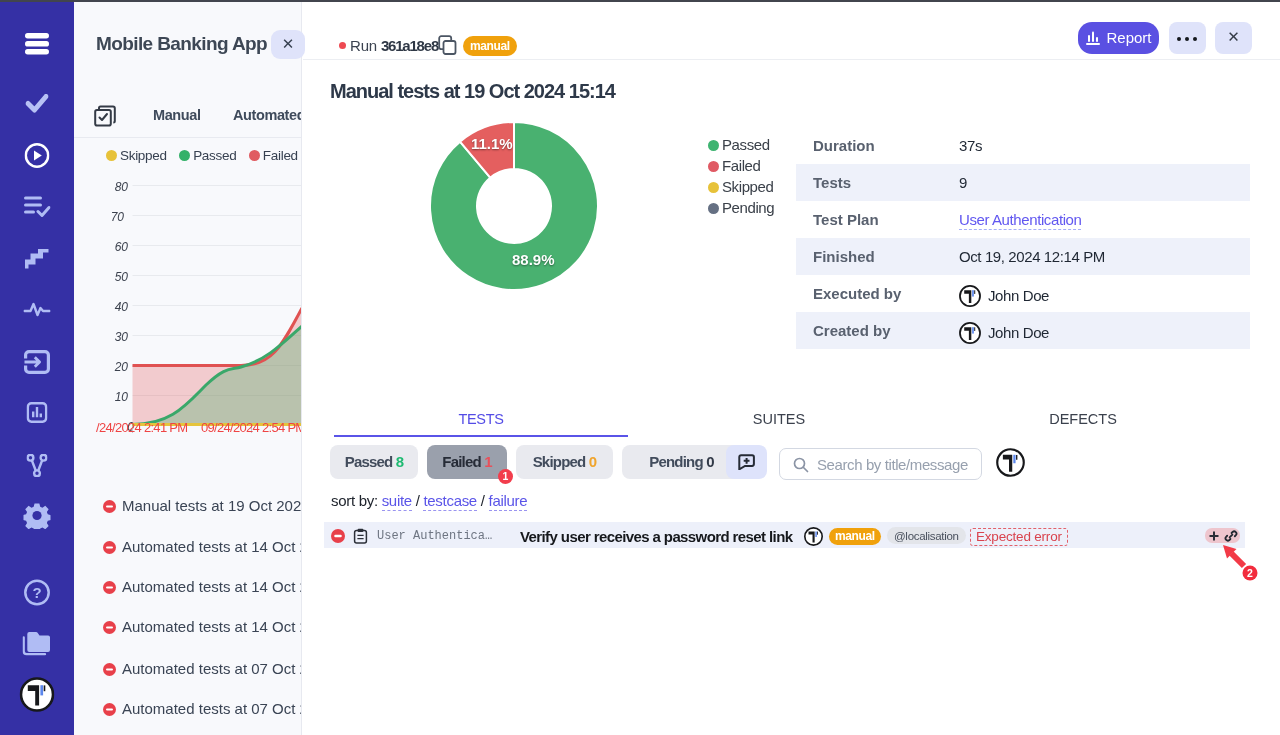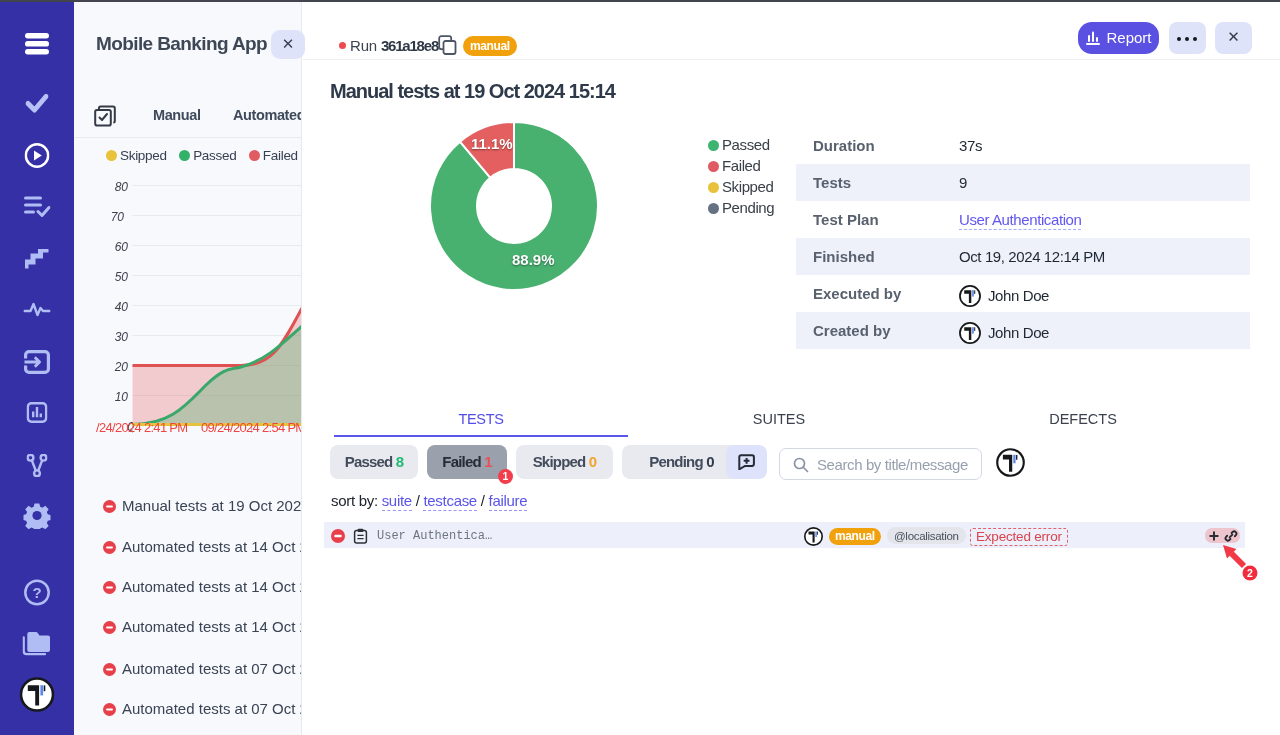--- a/index.html
+++ b/index.html
@@ -341,20 +341,21 @@
     <svg style="position:absolute; left:7px; top:7px" width="14" height="14" viewBox="0 0 13 13">
         <circle cx="6.5" cy="6.5" r="6.5" fill="#e8404a"></circle>
         <rect x="3" y="5.4" width="7" height="2.2" rx="1.1" fill="#fff"></rect>
       </svg>
     <svg style="position:absolute; left:29px; top:6px" width="15" height="16" viewBox="0 0 15 16">
       <rect x="1.6" y="2.4" width="11.8" height="12.6" rx="2" fill="none" stroke="#2b2f38" stroke-width="1.5"></rect>
       <rect x="4.6" y="0.7" width="5.8" height="3.2" rx="1" fill="#2b2f38"></rect>
       <path d="M4.4 7.4 H10.6 M4.4 10.6 H10.6" stroke="#2b2f38" stroke-width="1.3"></path>
     </svg>
     <div class="mono" style="position:absolute; left:53px; top:7px; font-size:12px; color:#6e7582">User Authentica…</div>
+    <div style="position:absolute; left:196px; top:6px; font-size:15px; font-weight:bold; color:#16181c; letter-spacing:-0.6px">Verify user receives a password reset link</div>
     <svg style="position:absolute; left:480px; top:5px" width="19" height="19" viewBox="0 0 35 35">
       <circle cx="17.5" cy="17.5" r="16" fill="#fff" stroke="#17181b" stroke-width="3"></circle>
       <path d="M8.3 8.2 H19.6 V28.6 H15.7 V13.9 H8.3 Z" fill="#17181b"></path>
       <rect x="20.9" y="8.2" width="2.7" height="10.2" fill="#5b86ec"></rect>
         <rect x="24.2" y="8.4" width="1.6" height="5.8" fill="#17181b"></rect>
     </svg>
     <span class="pill" style="position:absolute; left:505px; top:6px; padding:1px 6px 2px">manual</span>
     <span class="tag" style="position:absolute; left:563px; top:5px">@localisation</span>
     <span class="experr" style="position:absolute; left:646px; top:6px">Expected error</span>
     <div id="pinkbox">

